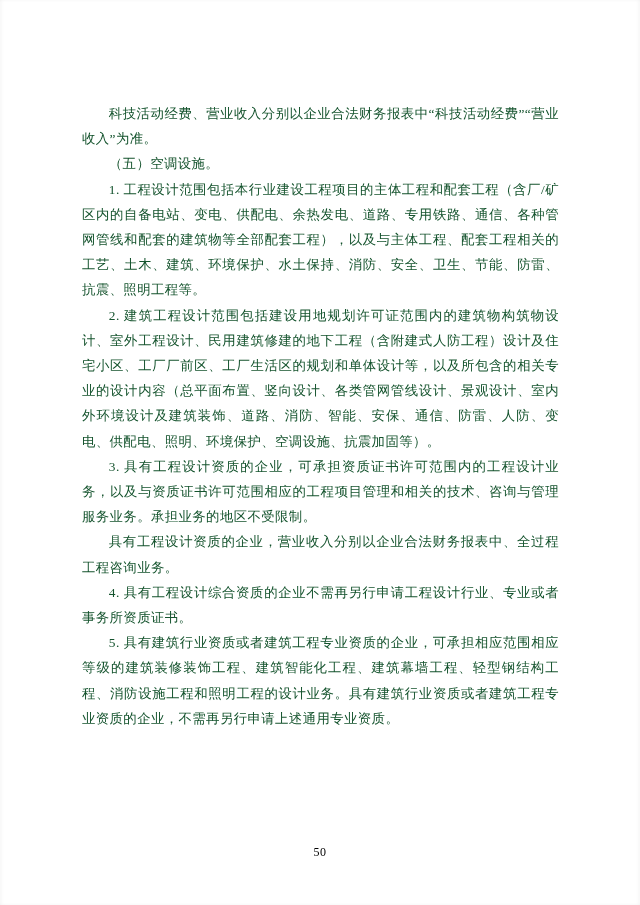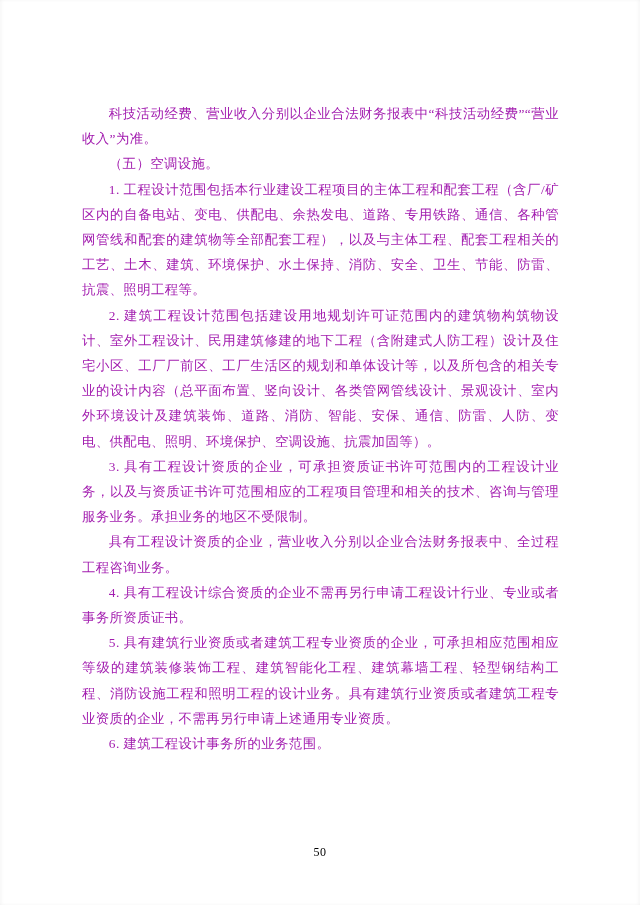--- a/index.html
+++ b/index.html
@@ -17,21 +17,21 @@
     overflow: hidden;
     font-family: "Liberation Serif", "DejaVu Serif", serif;
   }
   .text-block {
     position: absolute;
     left: 82px;
     top: 101px;
     width: 477px;
     font-size: 13.4px;
     line-height: 25.2px;
-    color: #a21caf;
+    color: #14532d;
     text-align: justify;
     letter-spacing: 0.4px;
   }
   .text-block p {
     margin: 0;
     padding: 0;
     text-indent: 2em;
     word-break: break-all;
   }
   .page-number {
@@ -51,16 +51,15 @@
 <div class="page">
   <div class="text-block">
     <p>科技活动经费、营业收入分别以企业合法财务报表中“科技活动经费”“营业收入”为准。</p>
     <p>（五）空调设施。</p>
     <p>1. 工程设计范围包括本行业建设工程项目的主体工程和配套工程（含厂/矿区内的自备电站、变电、供配电、余热发电、道路、专用铁路、通信、各种管网管线和配套的建筑物等全部配套工程），以及与主体工程、配套工程相关的工艺、土木、建筑、环境保护、水土保持、消防、安全、卫生、节能、防雷、抗震、照明工程等。</p>
     <p>2. 建筑工程设计范围包括建设用地规划许可证范围内的建筑物构筑物设计、室外工程设计、民用建筑修建的地下工程（含附建式人防工程）设计及住宅小区、工厂厂前区、工厂生活区的规划和单体设计等，以及所包含的相关专业的设计内容（总平面布置、竖向设计、各类管网管线设计、景观设计、室内外环境设计及建筑装饰、道路、消防、智能、安保、通信、防雷、人防、变电、供配电、照明、环境保护、空调设施、抗震加固等）。</p>
     <p>3. 具有工程设计资质的企业，可承担资质证书许可范围内的工程设计业务，以及与资质证书许可范围相应的工程项目管理和相关的技术、咨询与管理服务业务。承担业务的地区不受限制。</p>
     <p>具有工程设计资质的企业，营业收入分别以企业合法财务报表中、全过程工程咨询业务。</p>
     <p>4. 具有工程设计综合资质的企业不需再另行申请工程设计行业、专业或者事务所资质证书。</p>
     <p>5. 具有建筑行业资质或者建筑工程专业资质的企业，可承担相应范围相应等级的建筑装修装饰工程、建筑智能化工程、建筑幕墙工程、轻型钢结构工程、消防设施工程和照明工程的设计业务。具有建筑行业资质或者建筑工程专业资质的企业，不需再另行申请上述通用专业资质。</p>
-    <p>6. 建筑工程设计事务所的业务范围。</p>
   </div>
   <div class="page-number">50</div>
 </div>
 
 </body></html>

